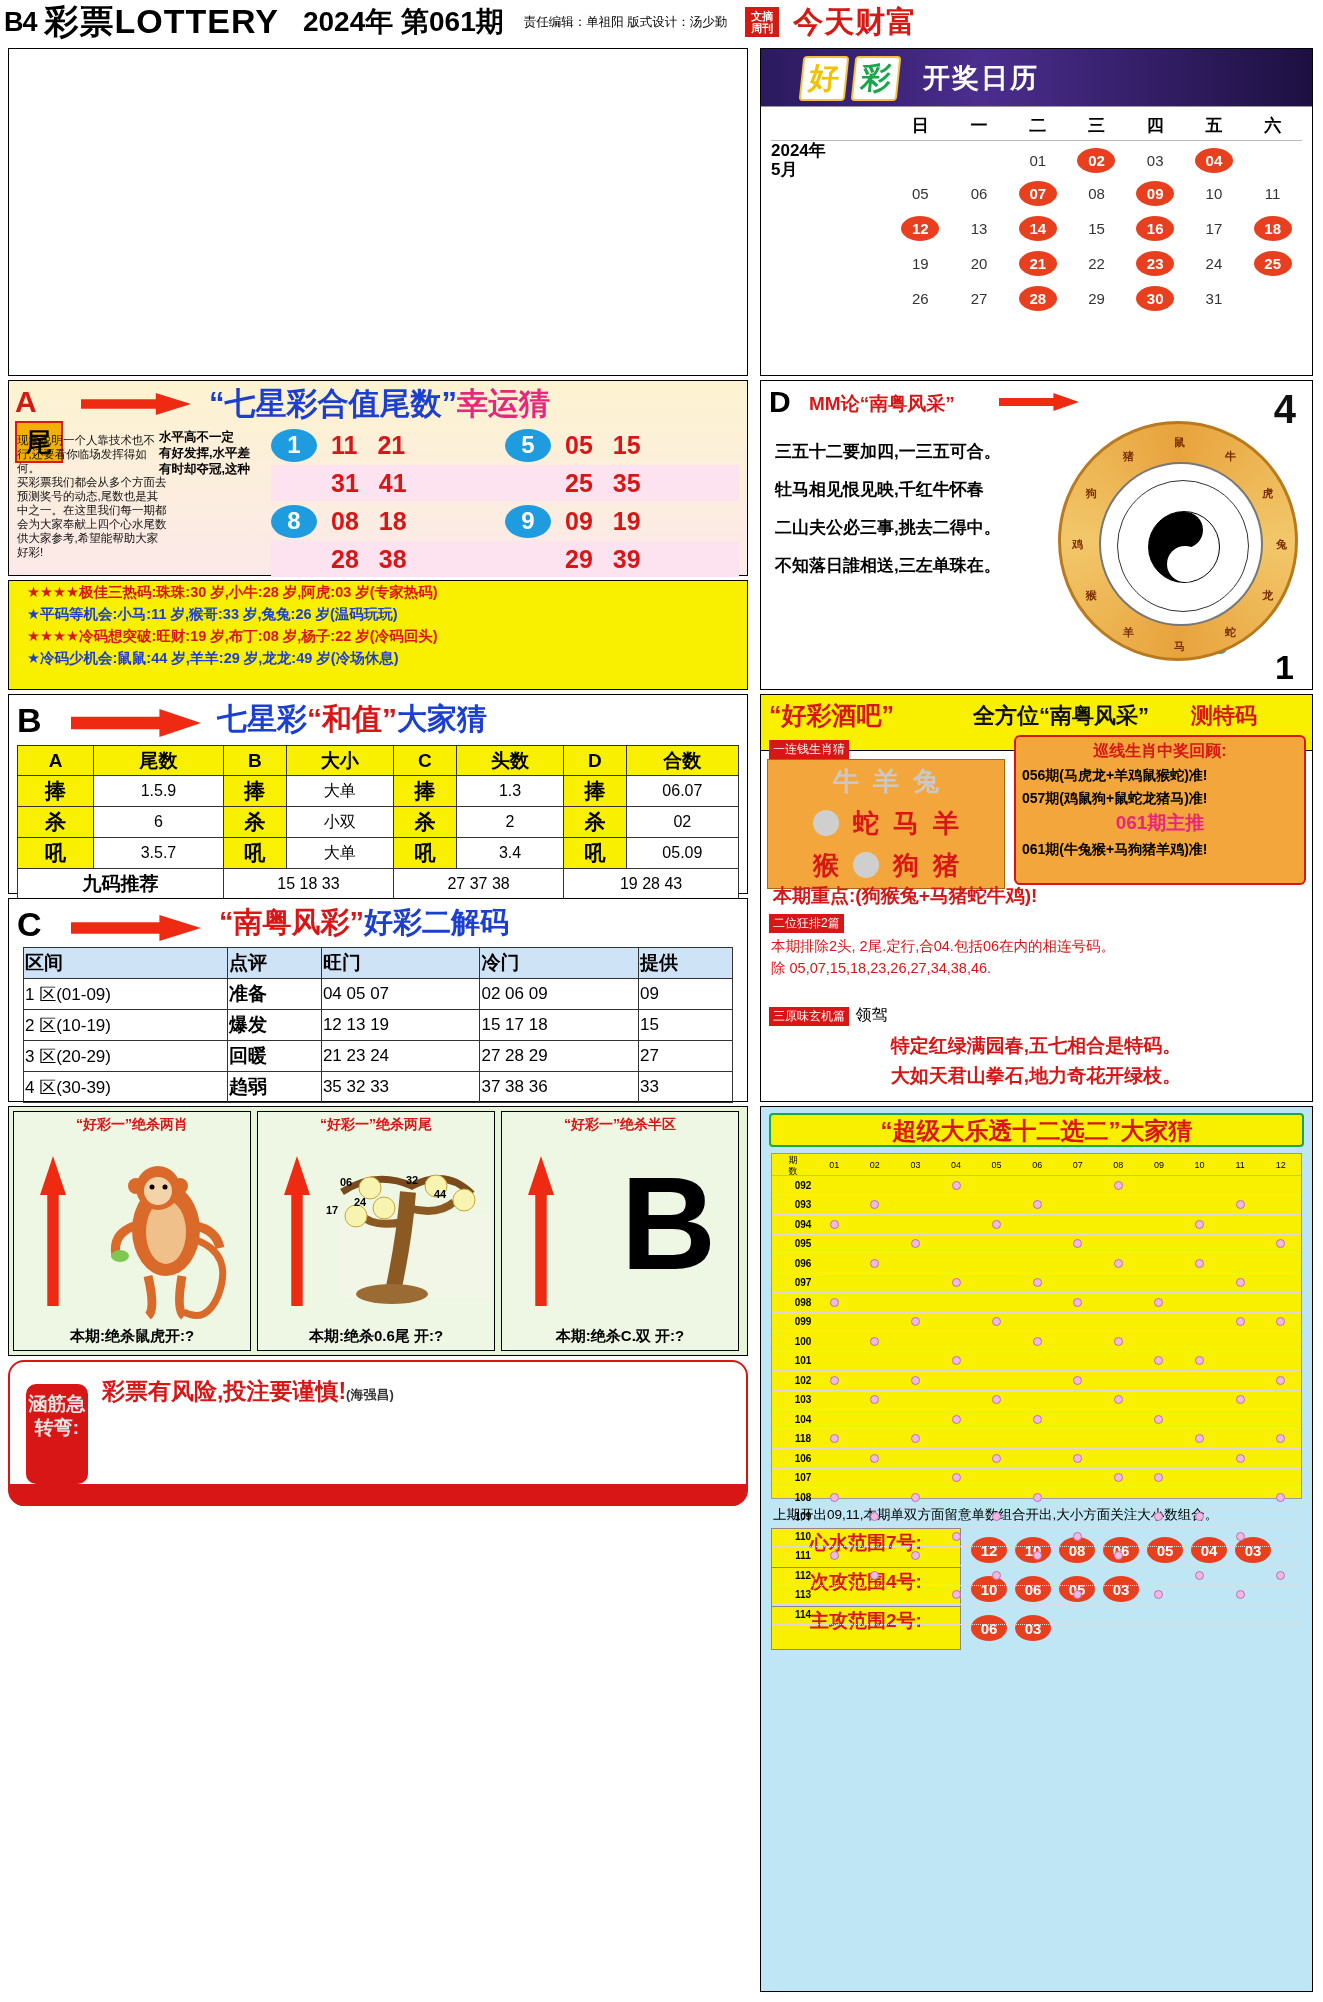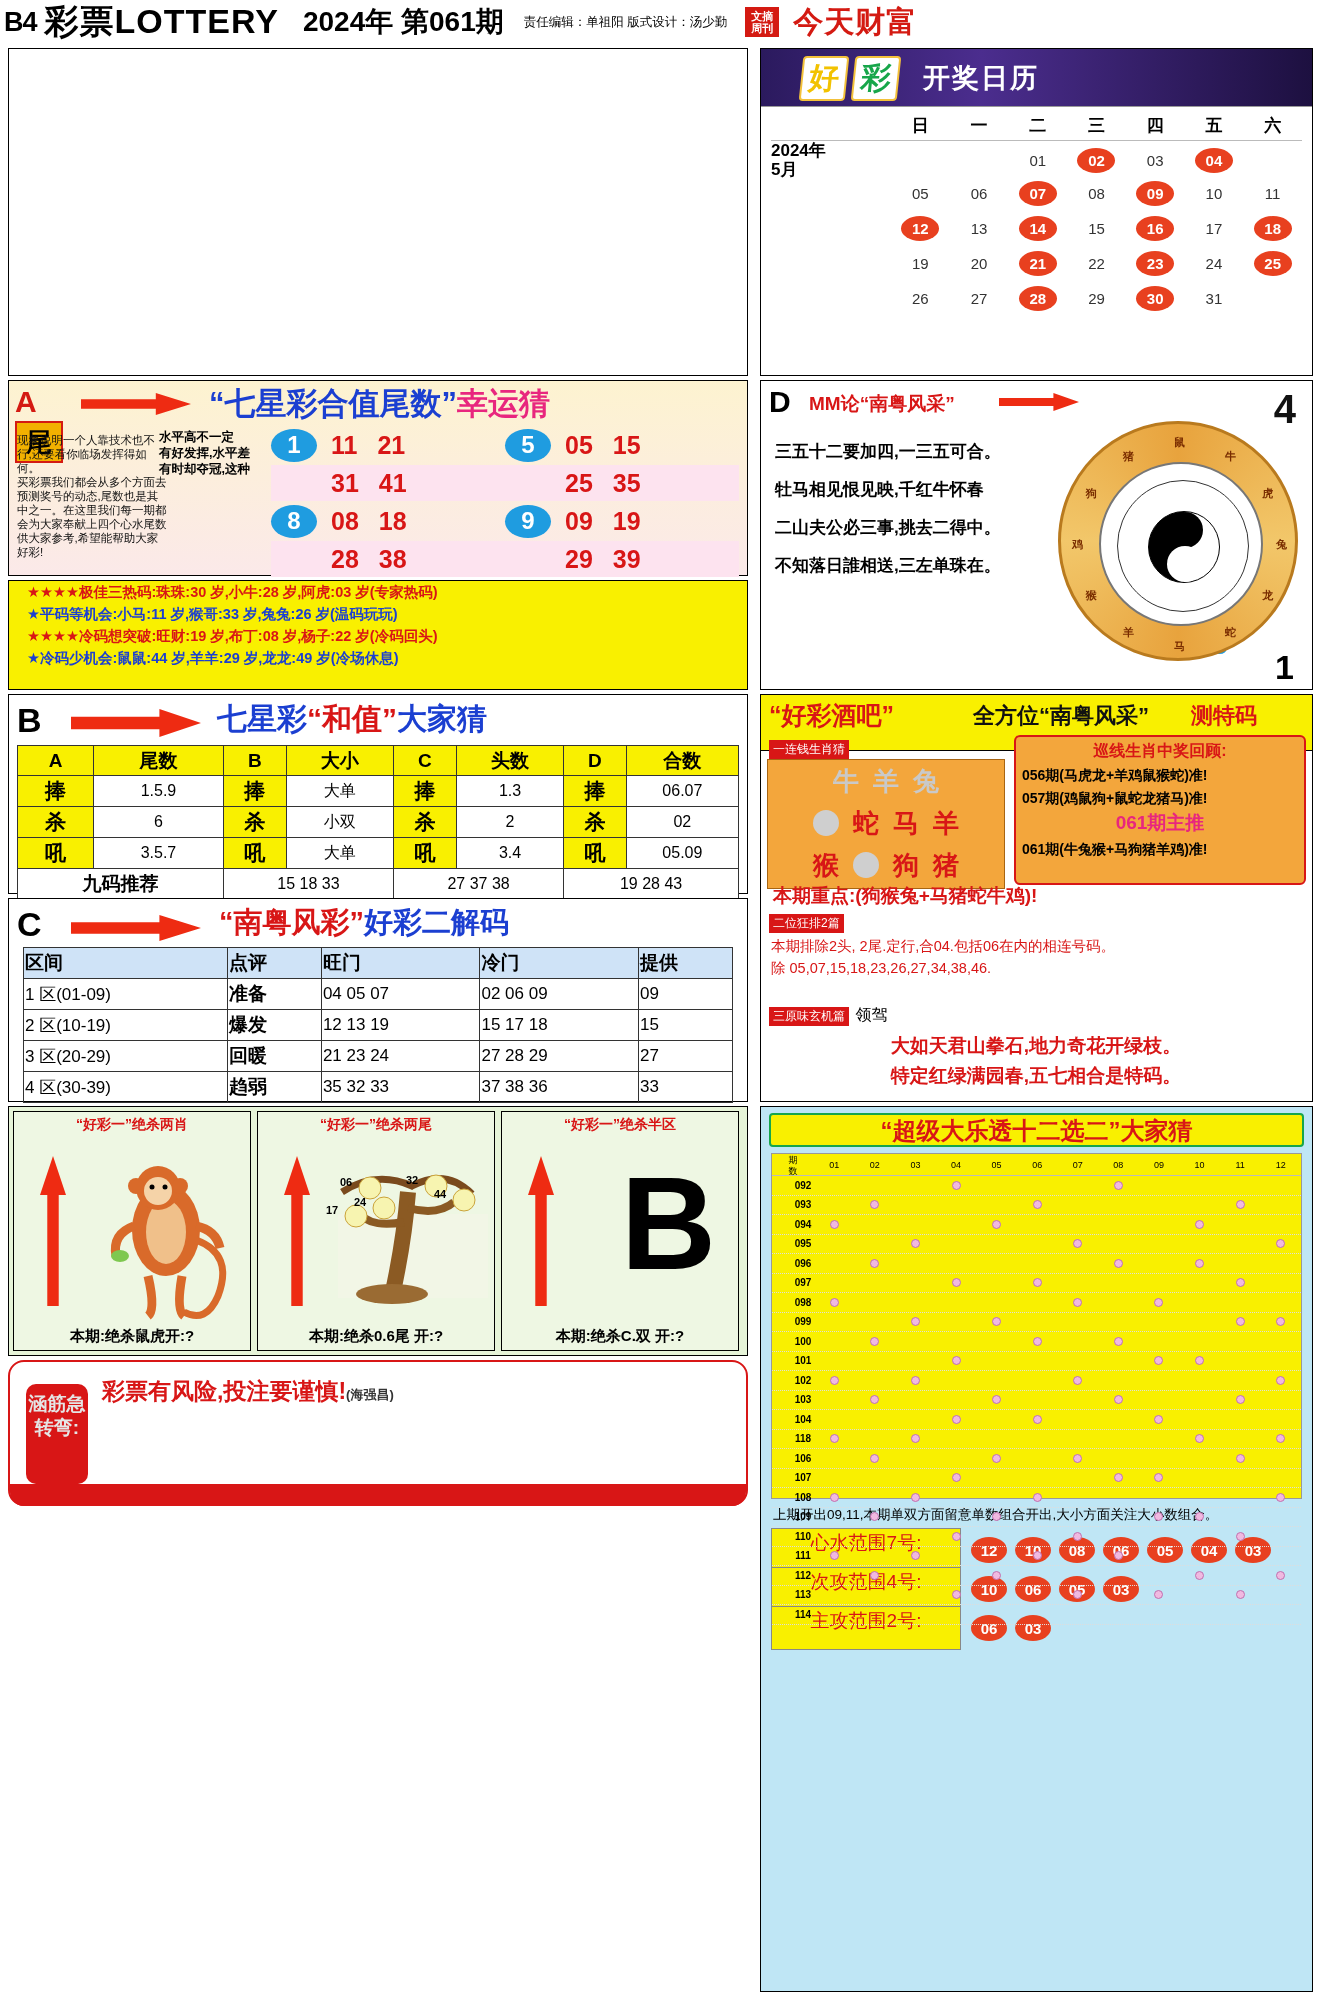--- a/index.html
+++ b/index.html
@@ -189,21 +189,21 @@
   .lg-head .c0 { width:42px; text-align:center; line-height:11px; font-size:9px; padding-top:1px;}
   .lg-head .c { flex:1; text-align:center; font-size:9px; line-height:22px; }
   .lg-row { display:flex; height:19.5px; align-items:center; border-bottom:1px dotted #ddd; }
   .lg-row .c0 { width:42px; text-align:center; font-size:10px; font-weight:bold;padding-left:20px; }
   .lg-row .c { flex:1; display:flex; justify-content:center; align-items:center; }
   .lg-dot { width:9px; height:9px; border-radius:50%; background:#f0b9e0; border:1px solid #c070b0; }
   .lotto-note { margin:6px 12px 0 12px; font-size:13.5px; line-height:20px; color:#000; }
   .lotto-rows { margin:8px 10px 0 10px; }
   .lr { display:flex; align-items:center; height:34px; margin-bottom:5px; }
   .lr .lab { width:190px; background:#f9f000; border:1px solid #888; color:#d81616; font-size:19px;
-             font-weight:normal; height:44px; line-height:28px; text-align:center; }
+             font-weight:bold; height:44px; line-height:28px; text-align:center; }
   .lr .balls { display:flex; gap:8px; padding-left:10px; }
   .lr .bl { width:36px; height:26px; border-radius:50%; background:#e8401f; color:#fff; font-weight:bold;
             font-size:15px; display:flex; align-items:center; justify-content:center; }
 </style>
 </head>
 <body>
 
 <div class="page">
 
   <div class="masthead">
@@ -619,22 +619,22 @@
     </div>
     <div class="bar-body">
       <div style="white-space:pre-wrap;">本期排除2头, 2尾.定行,合04.包括06在内的相连号码。
 除 05,07,15,18,23,26,27,34,38,46.</div>
     </div>
     <div class="bar-sec3">
       <span class="sub-red">三原味玄机篇</span>
       <span class="grn" style="margin-left:2px;">领驾</span>
     </div>
     <div class="bar-poem">
+      <div>特定红绿满园春,五七相合是特码。</div>
       <div>大如天君山拳石,地力奇花开绿枝。</div>
-      <div>特定红绿满园春,五七相合是特码。</div>
     </div>
   </div>
 
   <div class="panel secLotto">
     <div class="lotto-title">“超级大乐透十二选二”大家猜</div>
     <div class="lotto-grid">
       <div class="lg-head">
         <div class="c0">期<br>数</div>
         <div id="lg-head-cols" style="display:flex;flex:1">
             <div class="c">01</div>

